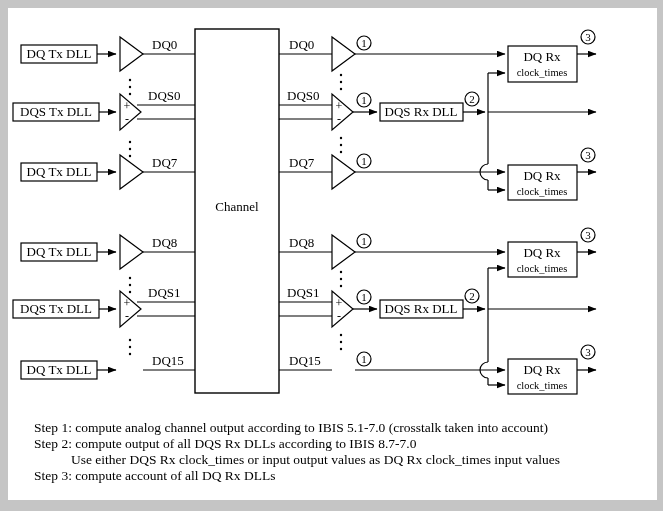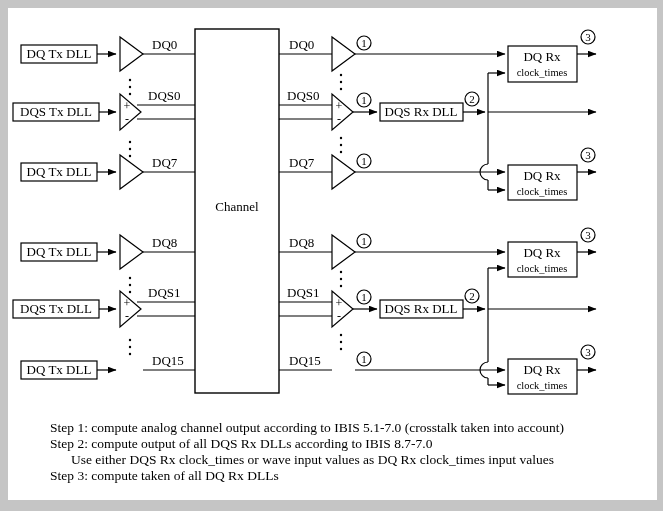--- a/index.html
+++ b/index.html
@@ -20,21 +20,21 @@
   .num{font-size:11px;}
   .pol{font-size:12px;}
   .shape{stroke:#000;stroke-width:1.2;fill:#fff;}
   .wire{stroke:#000;stroke-width:1.2;fill:none;}
   .chan{stroke:#000;stroke-width:1.4;fill:#fff;}
   .notes{
     position:absolute;left:0;top:412px;width:649px;
     font-size:13.5px;line-height:16px;color:#000;
   }
   .notes div{white-space:pre;}
-  .n-main{padding-left:42px;}
+  .n-main{padding-left:26px;}
   .n-indent{padding-left:63px;}
 </style>
 </head>
 <body>
 
 <div class="panel">
   <svg width="649" height="492" viewBox="8 8 649 492">
     <defs>
       <marker id="arr" markerWidth="9" markerHeight="7" refX="8.5" refY="3.5" orient="auto" markerUnits="userSpaceOnUse">
         <path d="M0,0 L9,3.5 L0,7 Z" fill="#000"></path>
@@ -242,16 +242,16 @@
       <path class="wire" d="M577,370 L596,370" marker-end="url(#arr)"></path>
       <circle class="shape" cx="588" cy="352" r="7"></circle>
       <text class="num" x="588" y="356" text-anchor="middle">3</text>
     </g>
   </svg>
 
   
   <div class="notes">
     <div class="n-main">Step 1: compute analog channel output according to IBIS 5.1-7.0 (crosstalk taken into account)</div>
     <div class="n-main">Step 2: compute output of all DQS Rx DLLs according to IBIS 8.7-7.0</div>
-    <div class="n-indent">Use either DQS Rx clock_times or wave input values as DQ Rx clock_times input values</div>
-    <div class="n-main">Step 3: compute taken of all DQ Rx DLLs</div>
+    <div class="n-indent">Use either DQS Rx clock_times or input output values as DQ Rx clock_times input values</div>
+    <div class="n-main">Step 3: compute account of all DQ Rx DLLs</div>
   </div>
 </div>
 
 </body></html>

